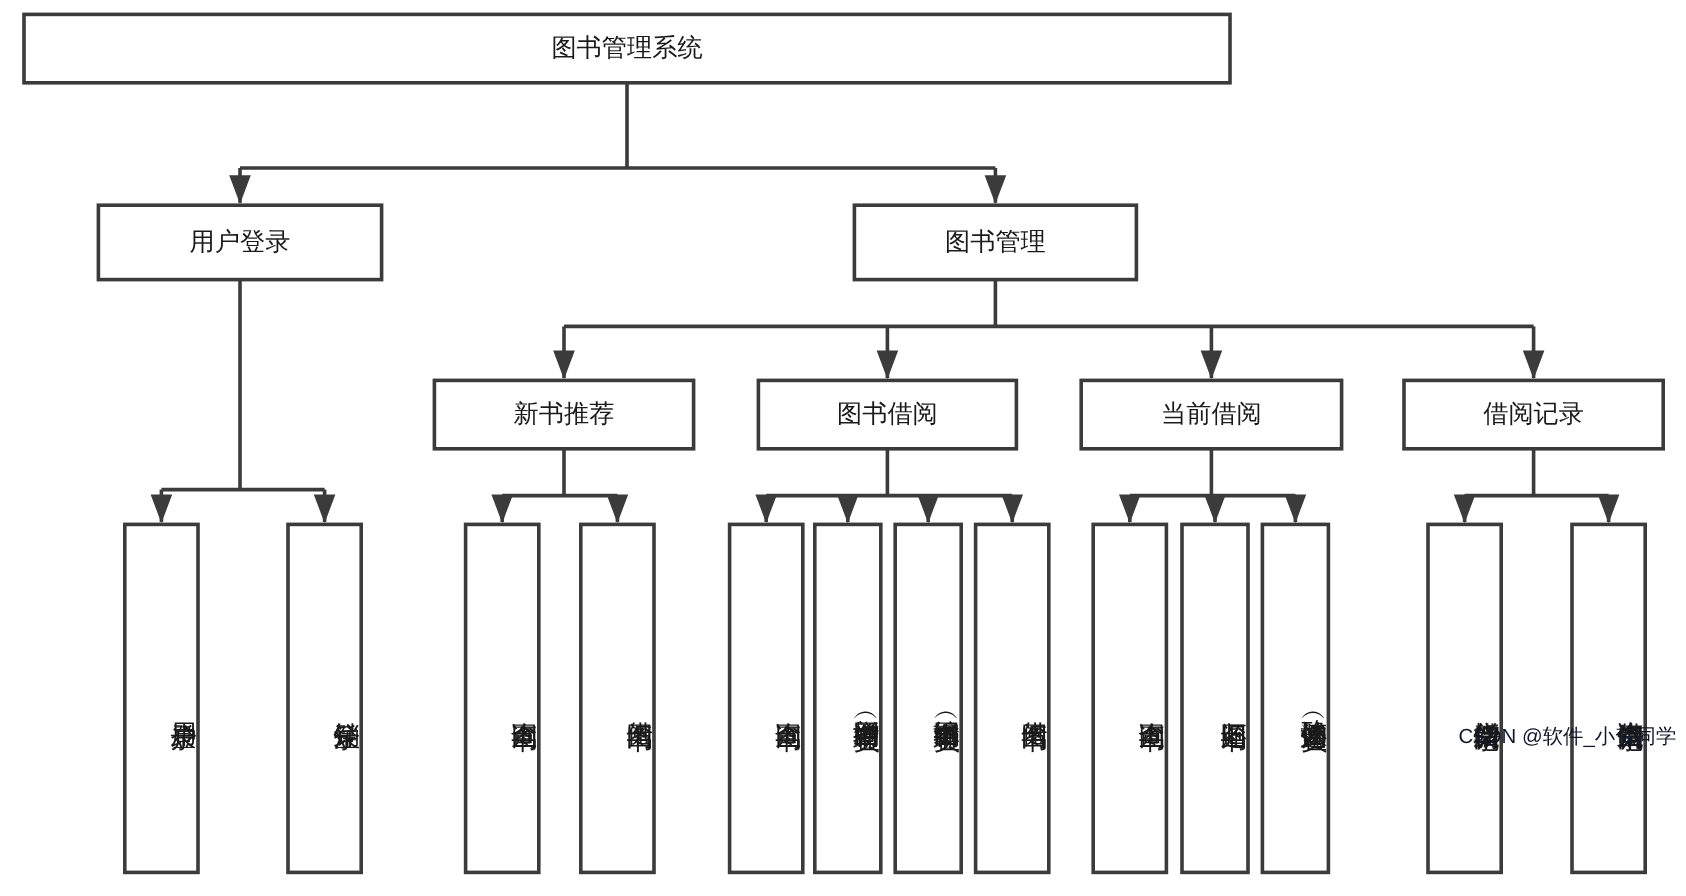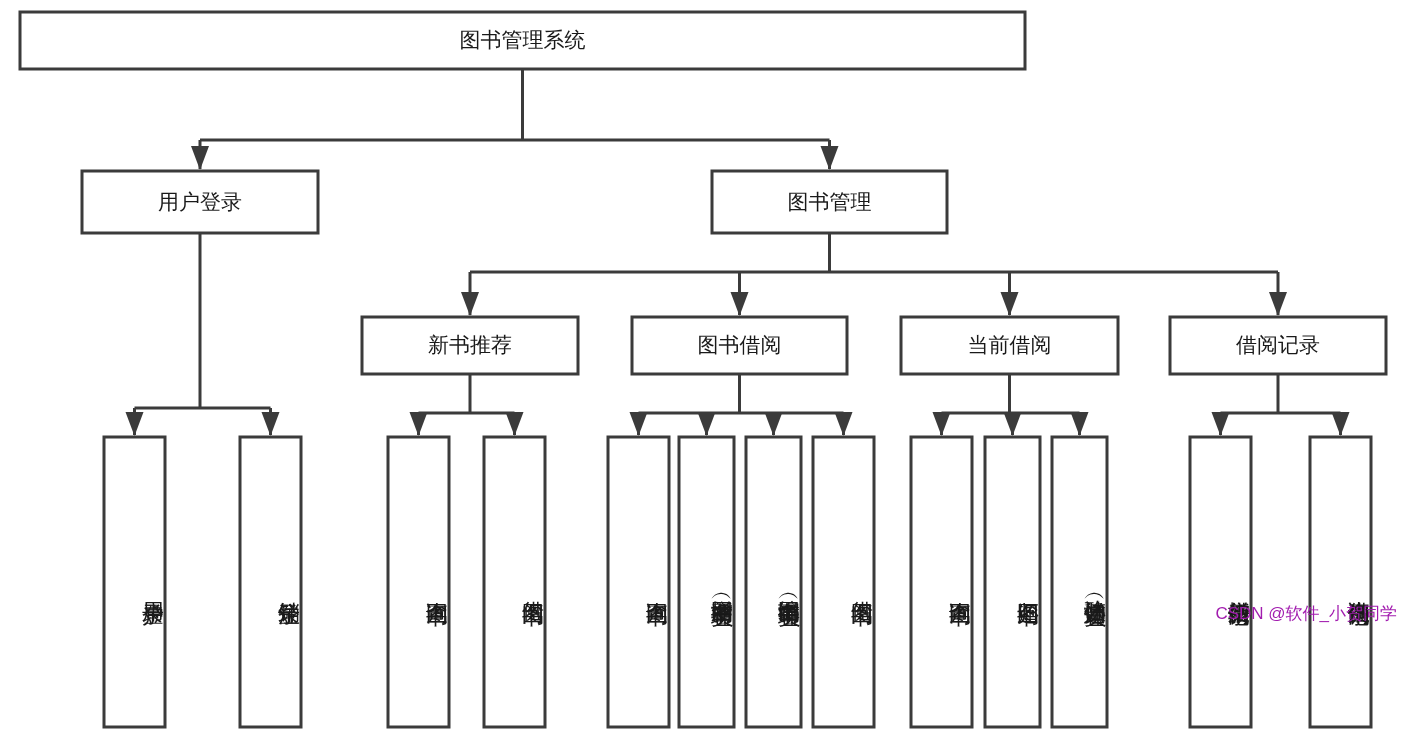--- a/index.html
+++ b/index.html
@@ -63,21 +63,21 @@
     align-items: flex-start;
     justify-content: center;
     pointer-events: none;
   }
   .watermark {
     position: absolute;
     right: 8px;
     bottom: 4px;
     font-family: "Liberation Sans", "DejaVu Sans", sans-serif;
     font-size: 17px;
-    color: #a21caf;
+    color: #0f172a;
     white-space: nowrap;
     user-select: none;
   }
 </style>
 </head>
 <body>
 
 <div id="diagram-root">
 
   <svg id="flow-svg" viewBox="0 0 1405 747">

